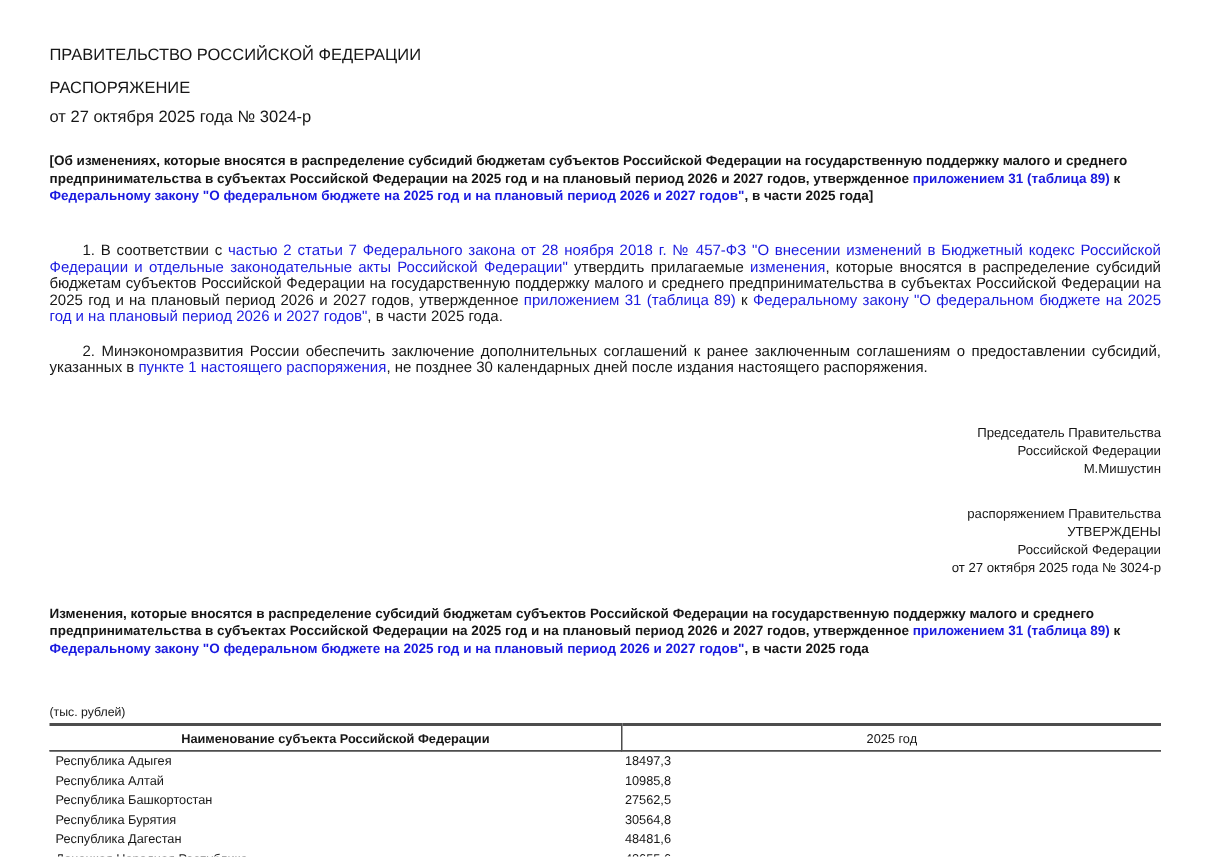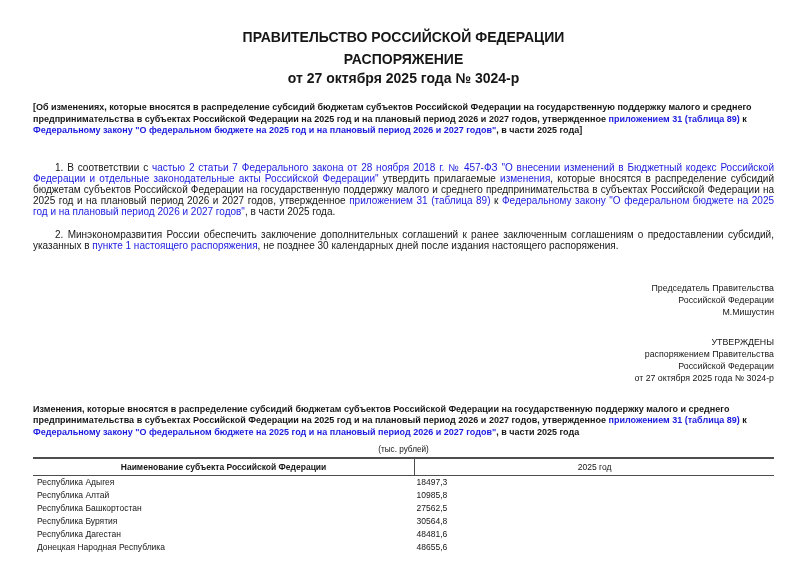--- a/index.html
+++ b/index.html
@@ -7,21 +7,21 @@
   html, body {
     margin: 0; padding: 0;
     width: 807px; height: 571px;
     background: #ffffff;
     font-family: "Liberation Sans", sans-serif;
     color: #161616;
     overflow: hidden;
   }
   .page { padding: 32px 33px 0 33px; width: 807px; }
 
-  .c-bold { text-align: center; font-weight: bold; font-size: 14px; line-height: 11px; }
+  .c-bold { font-weight: normal; font-size: 11px; line-height: 11px; }
   .org-line { margin: 0; }
   .doctype-line { margin-top: 11px; }
   .date-line { margin-top: 8px; }
 
   .doc-title {
     margin-top: 18px;
     font-weight: bold;
     font-size: 9px;
     line-height: 11.5px;
   }
@@ -50,22 +50,22 @@
 
   .annex-title {
     margin-top: 20px;
     text-align: left;
     font-weight: bold;
     font-size: 9px;
     line-height: 11.5px;
   }
 
   .units-note {
-    margin-top: 7px;
-    text-align: center;
+    margin-top: 32px;
+    text-align: left;
     font-size: 8.2px;
     line-height: 10px;
   }
 
   table.annex-table {
     width: 100%;
     border-collapse: collapse;
     table-layout: fixed;
     margin-top: 2px;
     font-size: 8.5px;
@@ -104,22 +104,22 @@
   <p class="para first"><span>1. В соответствии с </span><a class="doc-link">частью 2 статьи 7 Федерального закона от 28 ноября 2018 г. № 457-ФЗ "О внесении изменений в Бюджетный кодекс Российской Федерации и отдельные законодательные акты Российской Федерации"</a><span> утвердить прилагаемые </span><a class="doc-link">изменения</a><span>, которые вносятся в распределение субсидий бюджетам субъектов Российской Федерации на государственную поддержку малого и среднего предпринимательства в субъектах Российской Федерации на 2025 год и на плановый период 2026 и 2027 годов, утвержденное </span><a class="doc-link">приложением 31 (таблица 89)</a><span> к </span><a class="doc-link">Федеральному закону "О федеральном бюджете на 2025 год и на плановый период 2026 и 2027 годов"</a><span>, в части 2025 года.</span></p>
   <p class="para"><span>2. Минэкономразвития России обеспечить заключение дополнительных соглашений к ранее заключенным соглашениям о предоставлении субсидий, указанных в </span><a class="doc-link">пункте 1 настоящего распоряжения</a><span>, не позднее 30 календарных дней после издания настоящего распоряжения.</span></p>
 
   <div class="right-block sig-block">
     <div>Председатель Правительства</div>
     <div>Российской Федерации</div>
     <div>М.Мишустин</div>
   </div>
 
   <div class="right-block approved-block">
+    <div>распоряжением Правительства</div>
     <div>УТВЕРЖДЕНЫ</div>
-    <div>распоряжением Правительства</div>
     <div>Российской Федерации</div>
     <div>от 27 октября 2025 года № 3024-р</div>
   </div>
 
   <div class="annex-title"><span>Изменения, которые вносятся в распределение субсидий бюджетам субъектов Российской Федерации на государственную поддержку малого и среднего предпринимательства в субъектах Российской Федерации на 2025 год и на плановый период 2026 и 2027 годов, утвержденное </span><a class="doc-link">приложением 31 (таблица 89)</a><span> к </span><a class="doc-link">Федеральному закону "О федеральном бюджете на 2025 год и на плановый период 2026 и 2027 годов"</a><span>, в части 2025 года</span></div>
 
   <div class="units-note">(тыс. рублей)</div>
 
   <table class="annex-table">
     <thead>

